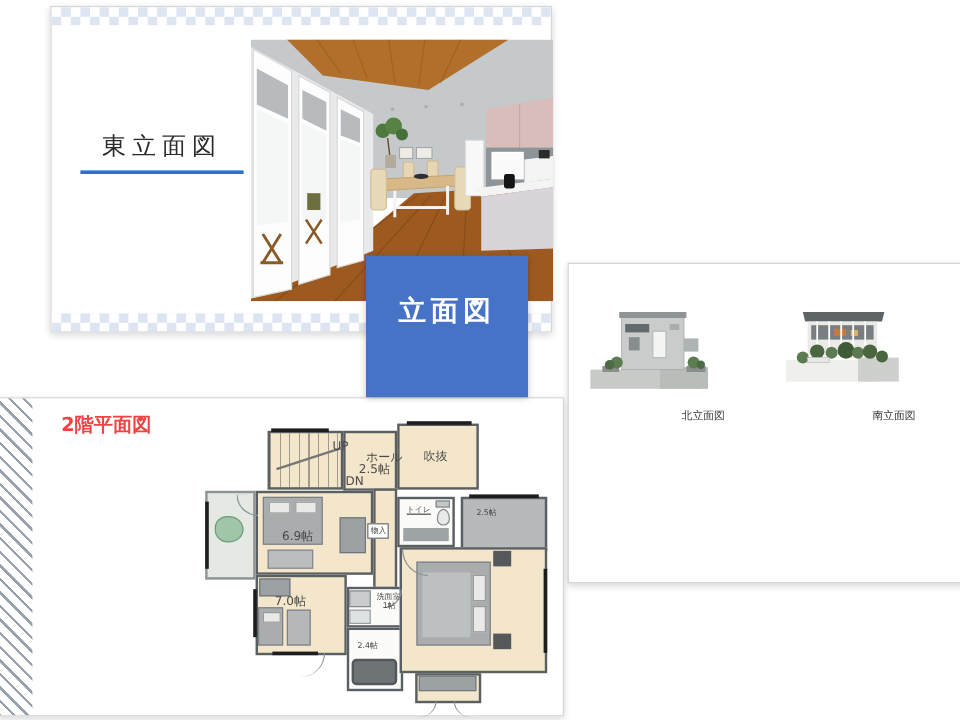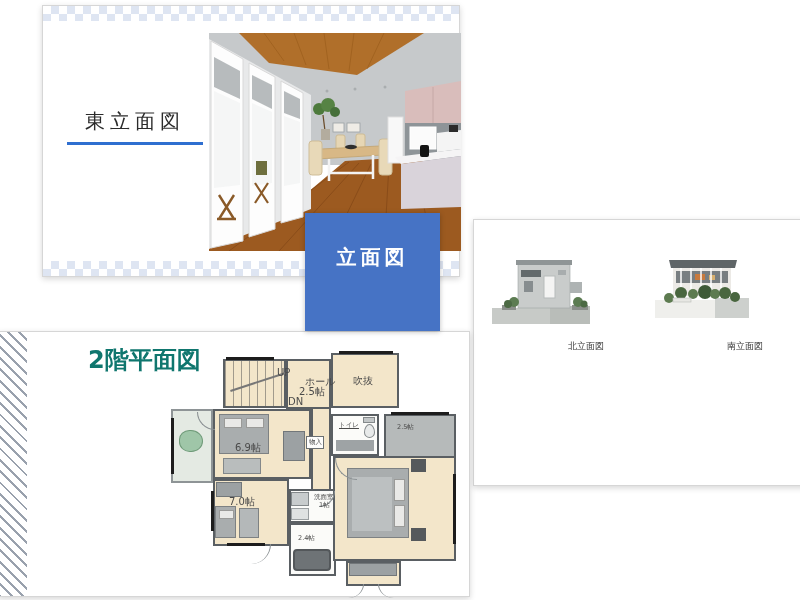--- a/index.html
+++ b/index.html
@@ -10,31 +10,31 @@
   #cardA{left:42px;top:5px;width:418px;height:272px;z-index:1;}
   .checker{position:absolute;left:0;right:0;height:15px;
            background:repeating-conic-gradient(#dee5f2 0 25%,#ffffff 0 50%) 0 0/16px 16px;}
   .checker.top{top:0;} .checker.bot{bottom:0;}
   #titleA{position:absolute;left:24px;top:102px;width:136px;text-align:center;}
   #titleA .t{font-size:20px;letter-spacing:5px;color:#2b2b2b;}
   #titleA .ul{margin-top:7px;height:3px;background:#2f6fd0;}
   #renderWrap{position:absolute;left:166px;top:27px;width:252px;height:218px;}
   
   #blueBox{position:absolute;left:305px;top:213px;width:135px;height:118px;background:#4673c5;z-index:4;
-           box-shadow:0 1px 5px rgba(0,0,0,.25);color:#fff;font-weight:bold;font-size:20px;
+           box-shadow:0 1px 5px rgba(0,0,0,.25);color:#fff;font-weight:bold;font-size:23px;
            letter-spacing:4px;text-align:center;padding-top:31px;box-sizing:border-box;}
   
   #cardB{left:473px;top:219px;width:340px;height:267px;z-index:2;}
   .fig{position:absolute;width:120px;text-align:right;}
   .fig .lbl{display:block;margin-top:3px;font-size:9px;color:#333;}
   
   #cardC{left:-2px;top:331px;width:472px;height:266px;z-index:3;}
   #stripes{position:absolute;left:0;top:0;bottom:0;width:28px;
            background:repeating-linear-gradient(45deg,#99a1ad 0 2px,rgba(0,0,0,0) 2px 8px);}
-  #titleC{position:absolute;left:52px;top:12px;font-size:24px;font-weight:bold;color:#0f766e;margin-left:37px;}
+  #titleC{position:absolute;left:52px;top:12px;font-size:16px;font-weight:bold;color:#ef4444;}
   #plan{position:absolute;left:172px;top:14px;width:290px;height:250px;}
   .room{position:absolute;border:2px solid #5a5f63;box-sizing:border-box;}
   .beige{background:#f3e6ca;} .whiteRoom{background:#fbfbf9;} .grayRoom{background:#b6baba;}
   .balconyRoom{background:#e4eae3;border-color:#8e9496;}
   .stairsRoom{background:#f3e6ca repeating-linear-gradient(to right,rgba(80,80,80,.5) 0 1px,rgba(0,0,0,0) 1px 8px);}
   .furn{position:absolute;box-sizing:border-box;}
   .pl{position:absolute;font-size:10px;line-height:1.2;color:#4a4a4a;white-space:nowrap;}
   .pl.tiny{font-size:6.5px;}
   .win{position:absolute;background:#1d1d1d;}
   .arc{position:absolute;border:1px solid #8a9093;box-sizing:border-box;background:transparent;}

